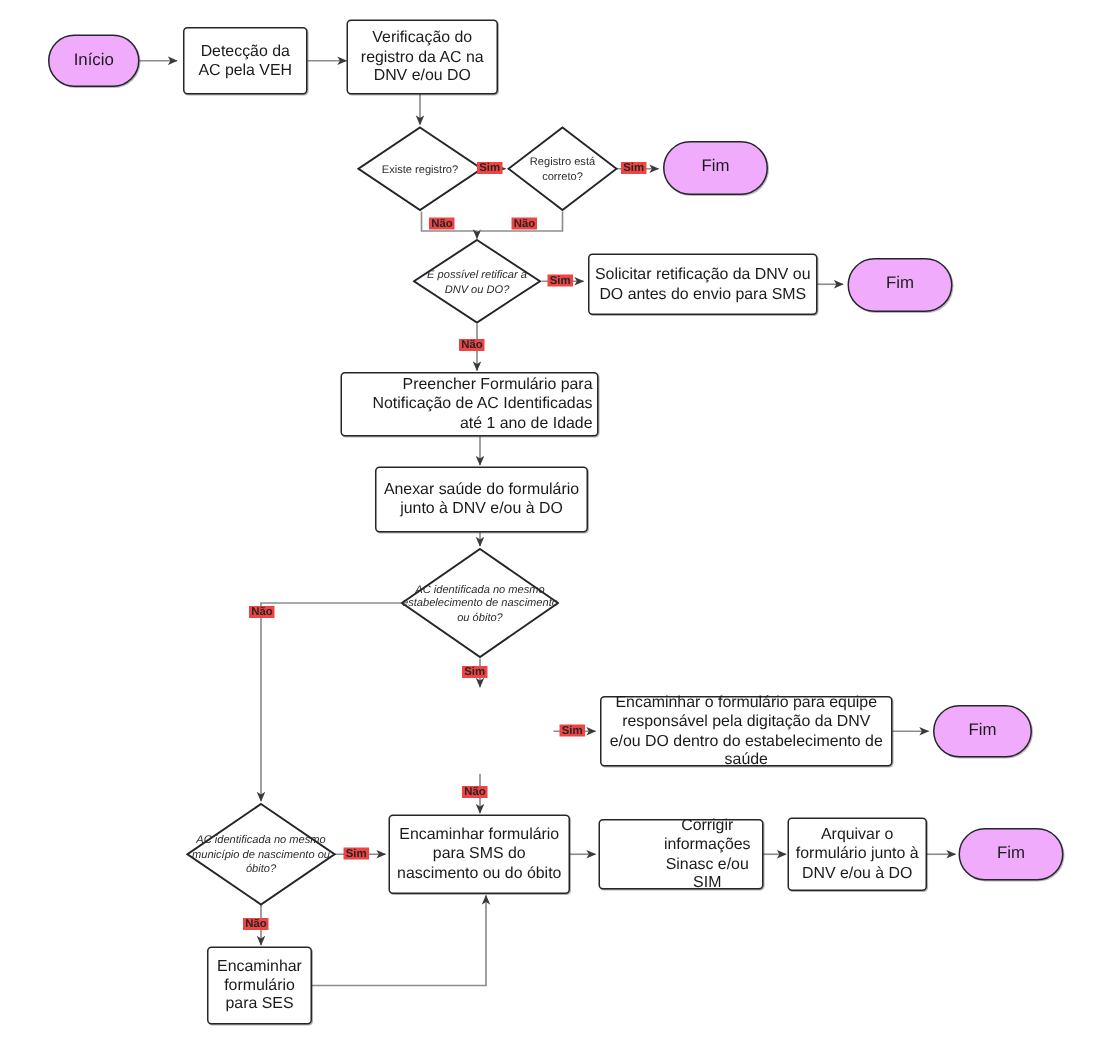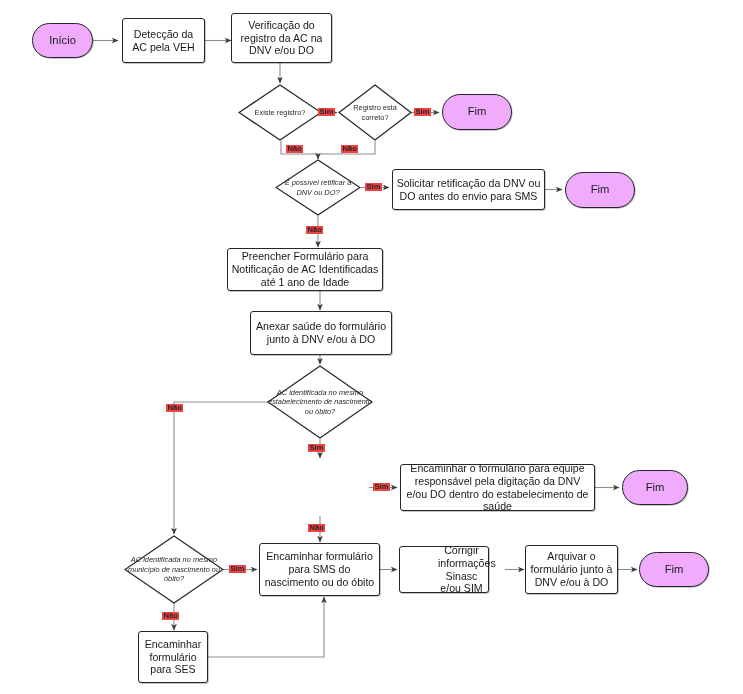--- a/index.html
+++ b/index.html
@@ -191,21 +191,21 @@
   </div>
 
   <div class="node process" style="left:392px; top:169px; width:153px; height:41px;">
     <span class="node-label">Solicitar retificação da DNV ou DO antes do envio para SMS</span>
   </div>
 
   <div class="node terminal" style="left:565px; top:172px; width:70px; height:36px;">
     <span class="node-label">Fim</span>
   </div>
 
-  <div class="node process" style="left:227px; top:248px; width:156px; height:43px;">
+  <div class="node process" style="left:227px; top:248px; width:172px; height:43px;text-align:right;">
     <span class="node-label">Preencher Formulário para Notificação de AC Identificadas até 1 ano de Idade</span>
   </div>
 
   <div class="node process" style="left:250px; top:311px; width:142px; height:44px;">
     <span class="node-label">Anexar saúde do formulário junto à DNV e/ou à DO</span>
   </div>
 
   <div class="node decision wide-text" style="left:267px; top:365px; width:106px; height:74px;">
     <svg class="diamond-shape" viewBox="0 0 106 74" preserveAspectRatio="none">
       <polygon points="53,1 105,37 53,73 1,37" fill="#ffffff" stroke="#23272b" stroke-width="1.3"></polygon>
@@ -226,21 +226,21 @@
     <svg class="diamond-shape" viewBox="0 0 100 69" preserveAspectRatio="none">
       <polygon points="50,1 99,34.5 50,68 1,34.5" fill="#ffffff" stroke="#23272b" stroke-width="1.3"></polygon>
     </svg>
     <span class="node-label">AC identificada no mesmo município de nascimento ou óbito?</span>
   </div>
 
   <div class="node process" style="left:259px; top:543px; width:121px; height:53px;">
     <span class="node-label">Encaminhar formulário para SMS do nascimento ou do óbito</span>
   </div>
 
-  <div class="node process" style="left:399px; top:546px; width:90px; height:47px;padding-left:35px;">
+  <div class="node process" style="left:399px; top:546px; width:110px; height:47px;padding-left:35px;">
     <span class="node-label">Corrigir informações Sinasc e/ou SIM</span>
   </div>
 
   <div class="node process" style="left:525px; top:545px; width:93px; height:49px;">
     <span class="node-label">Arquivar o formulário junto à DNV e/ou à DO</span>
   </div>
 
   <div class="node terminal" style="left:639px; top:552px; width:70px; height:35px;">
     <span class="node-label">Fim</span>
   </div>

